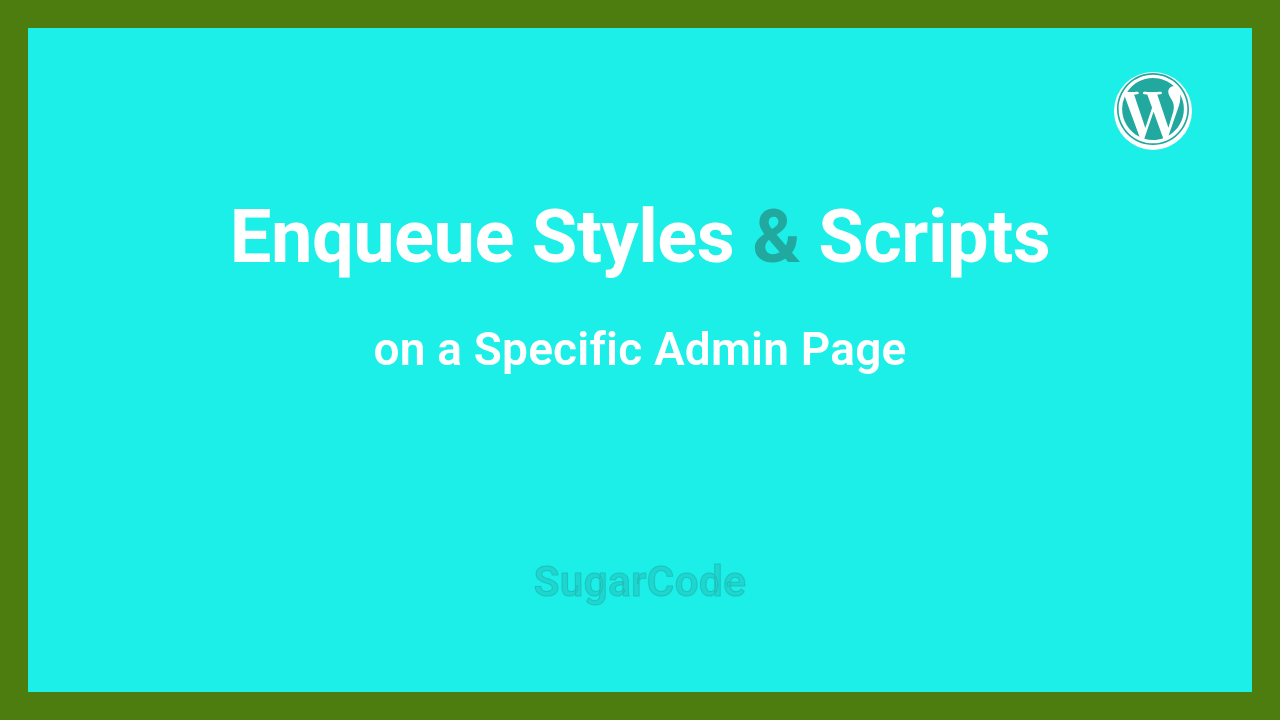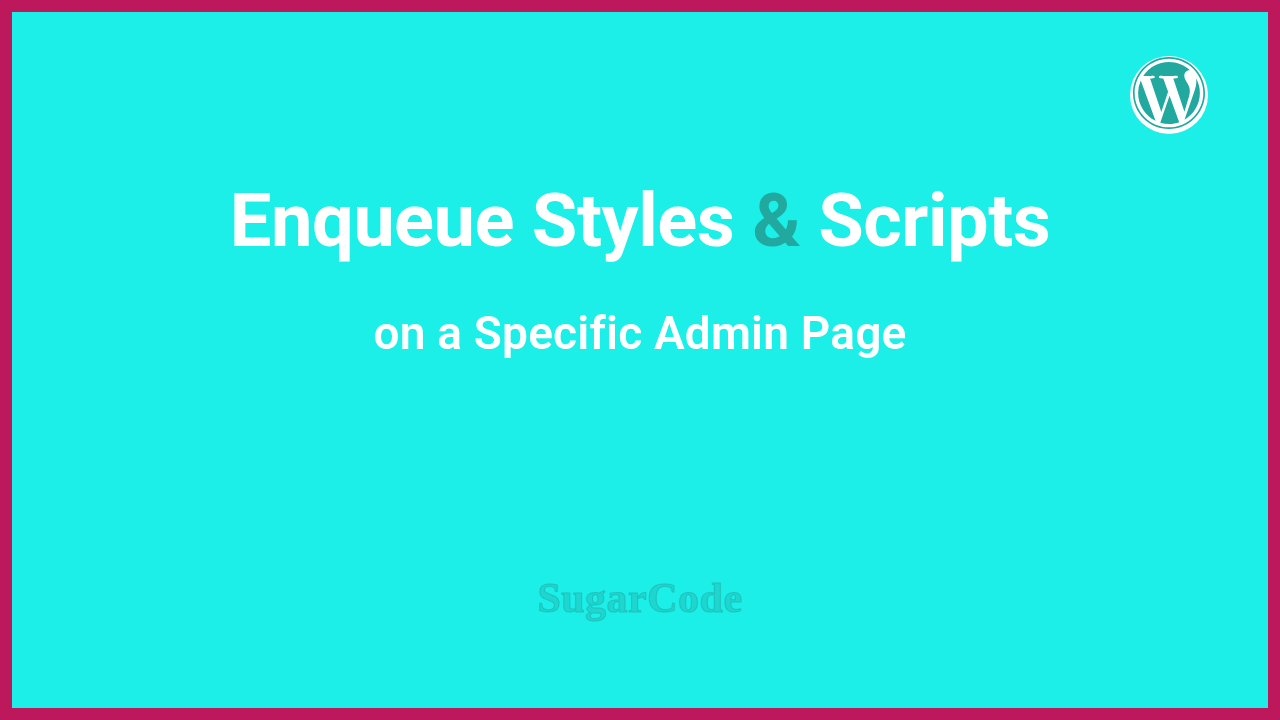--- a/index.html
+++ b/index.html
@@ -4,22 +4,22 @@
 <style>
   * { margin: 0; padding: 0; box-sizing: border-box; }
   html, body { width: 1280px; height: 720px; overflow: hidden; }
   body {
     background: #ffffff;
     font-family: -apple-system, BlinkMacSystemFont, "Segoe UI", Roboto, "Helvetica Neue", Arial, sans-serif;
   }
   .frame {
     position: absolute;
     inset: 0;
-    background: #be185d;
-    padding: 12px;
+    background: #4d7c0f;
+    padding: 28px;
   }
   .inner {
     width: 100%;
     height: 100%;
     background: #1ceee8;
     position: relative;
     display: flex;
     flex-direction: column;
     align-items: center;
   }
@@ -60,21 +60,20 @@
     position: absolute;
     bottom: 86px;
     left: 0; right: 0;
     text-align: center;
     font-size: 42px;
     font-weight: 600;
     color: transparent;
     -webkit-text-stroke: 1px rgba(33,169,160,0.55);
     text-shadow: 0 0 1px rgba(33,169,160,0.35);
     letter-spacing: 0.5px;
-    font-family: Liberation Serif, serif;
   }
 </style>
 </head>
 <body>
 
 <div class="frame">
   <div class="inner">
 
     <div class="wp-badge">
       <span>

